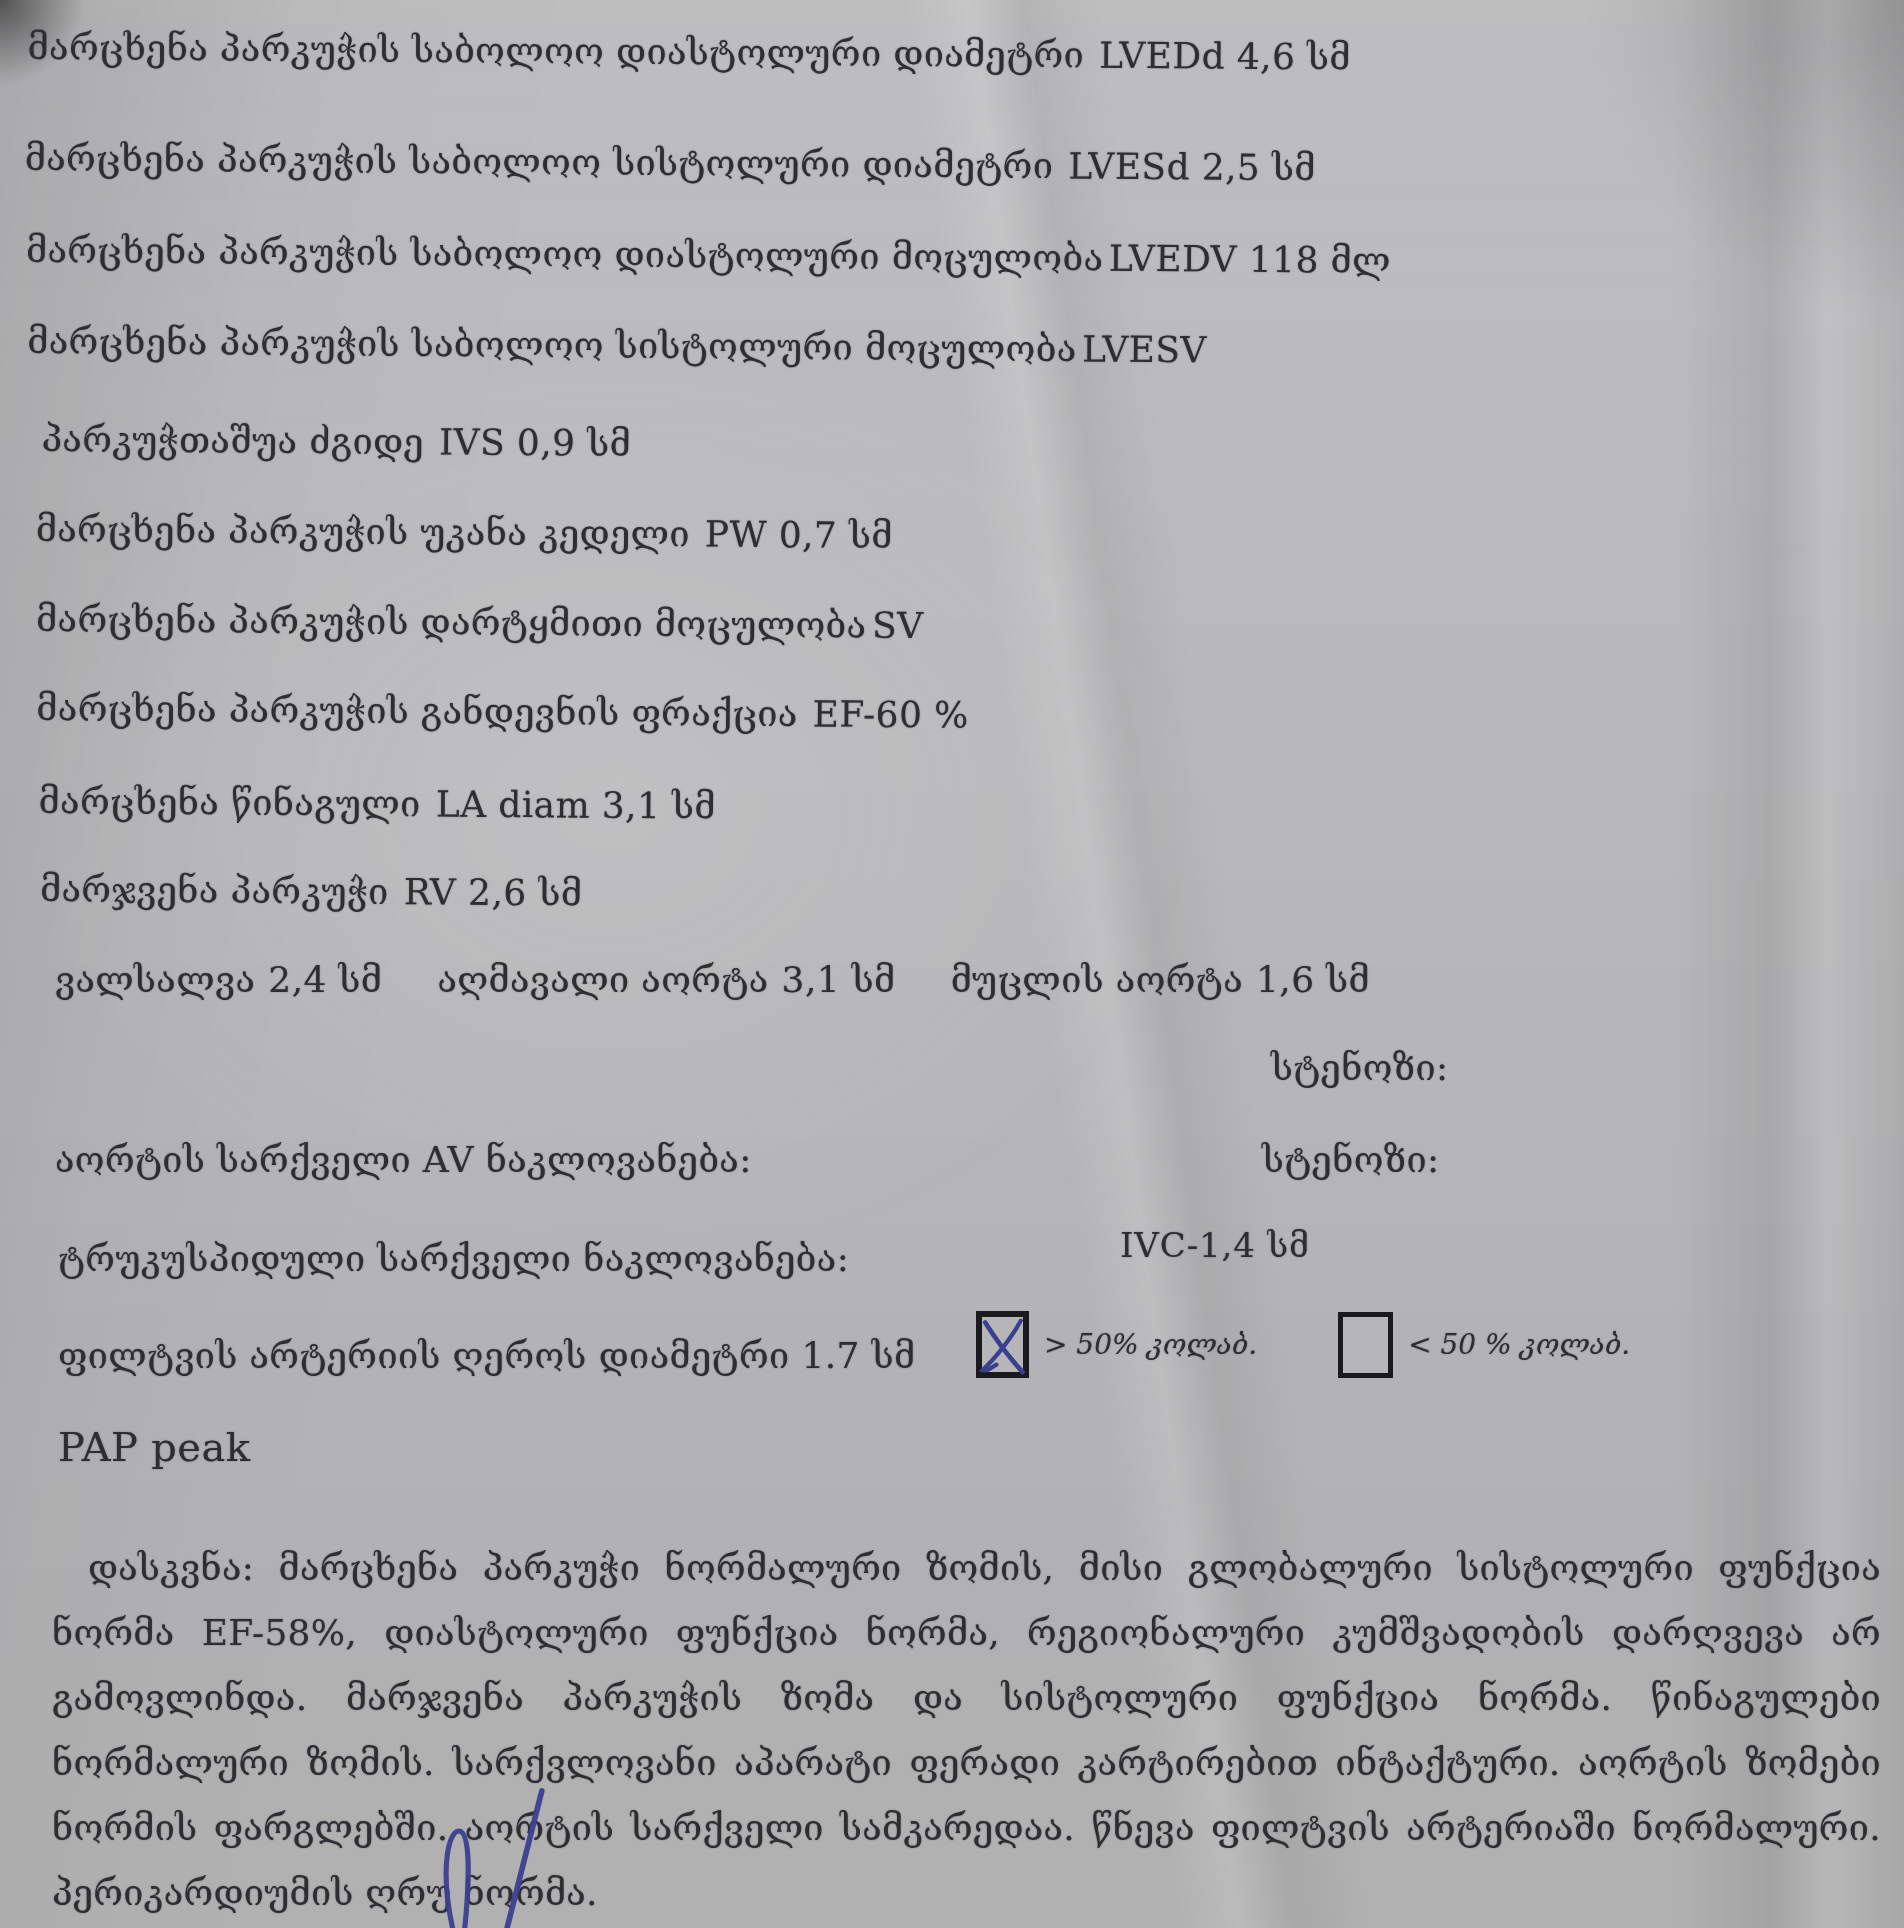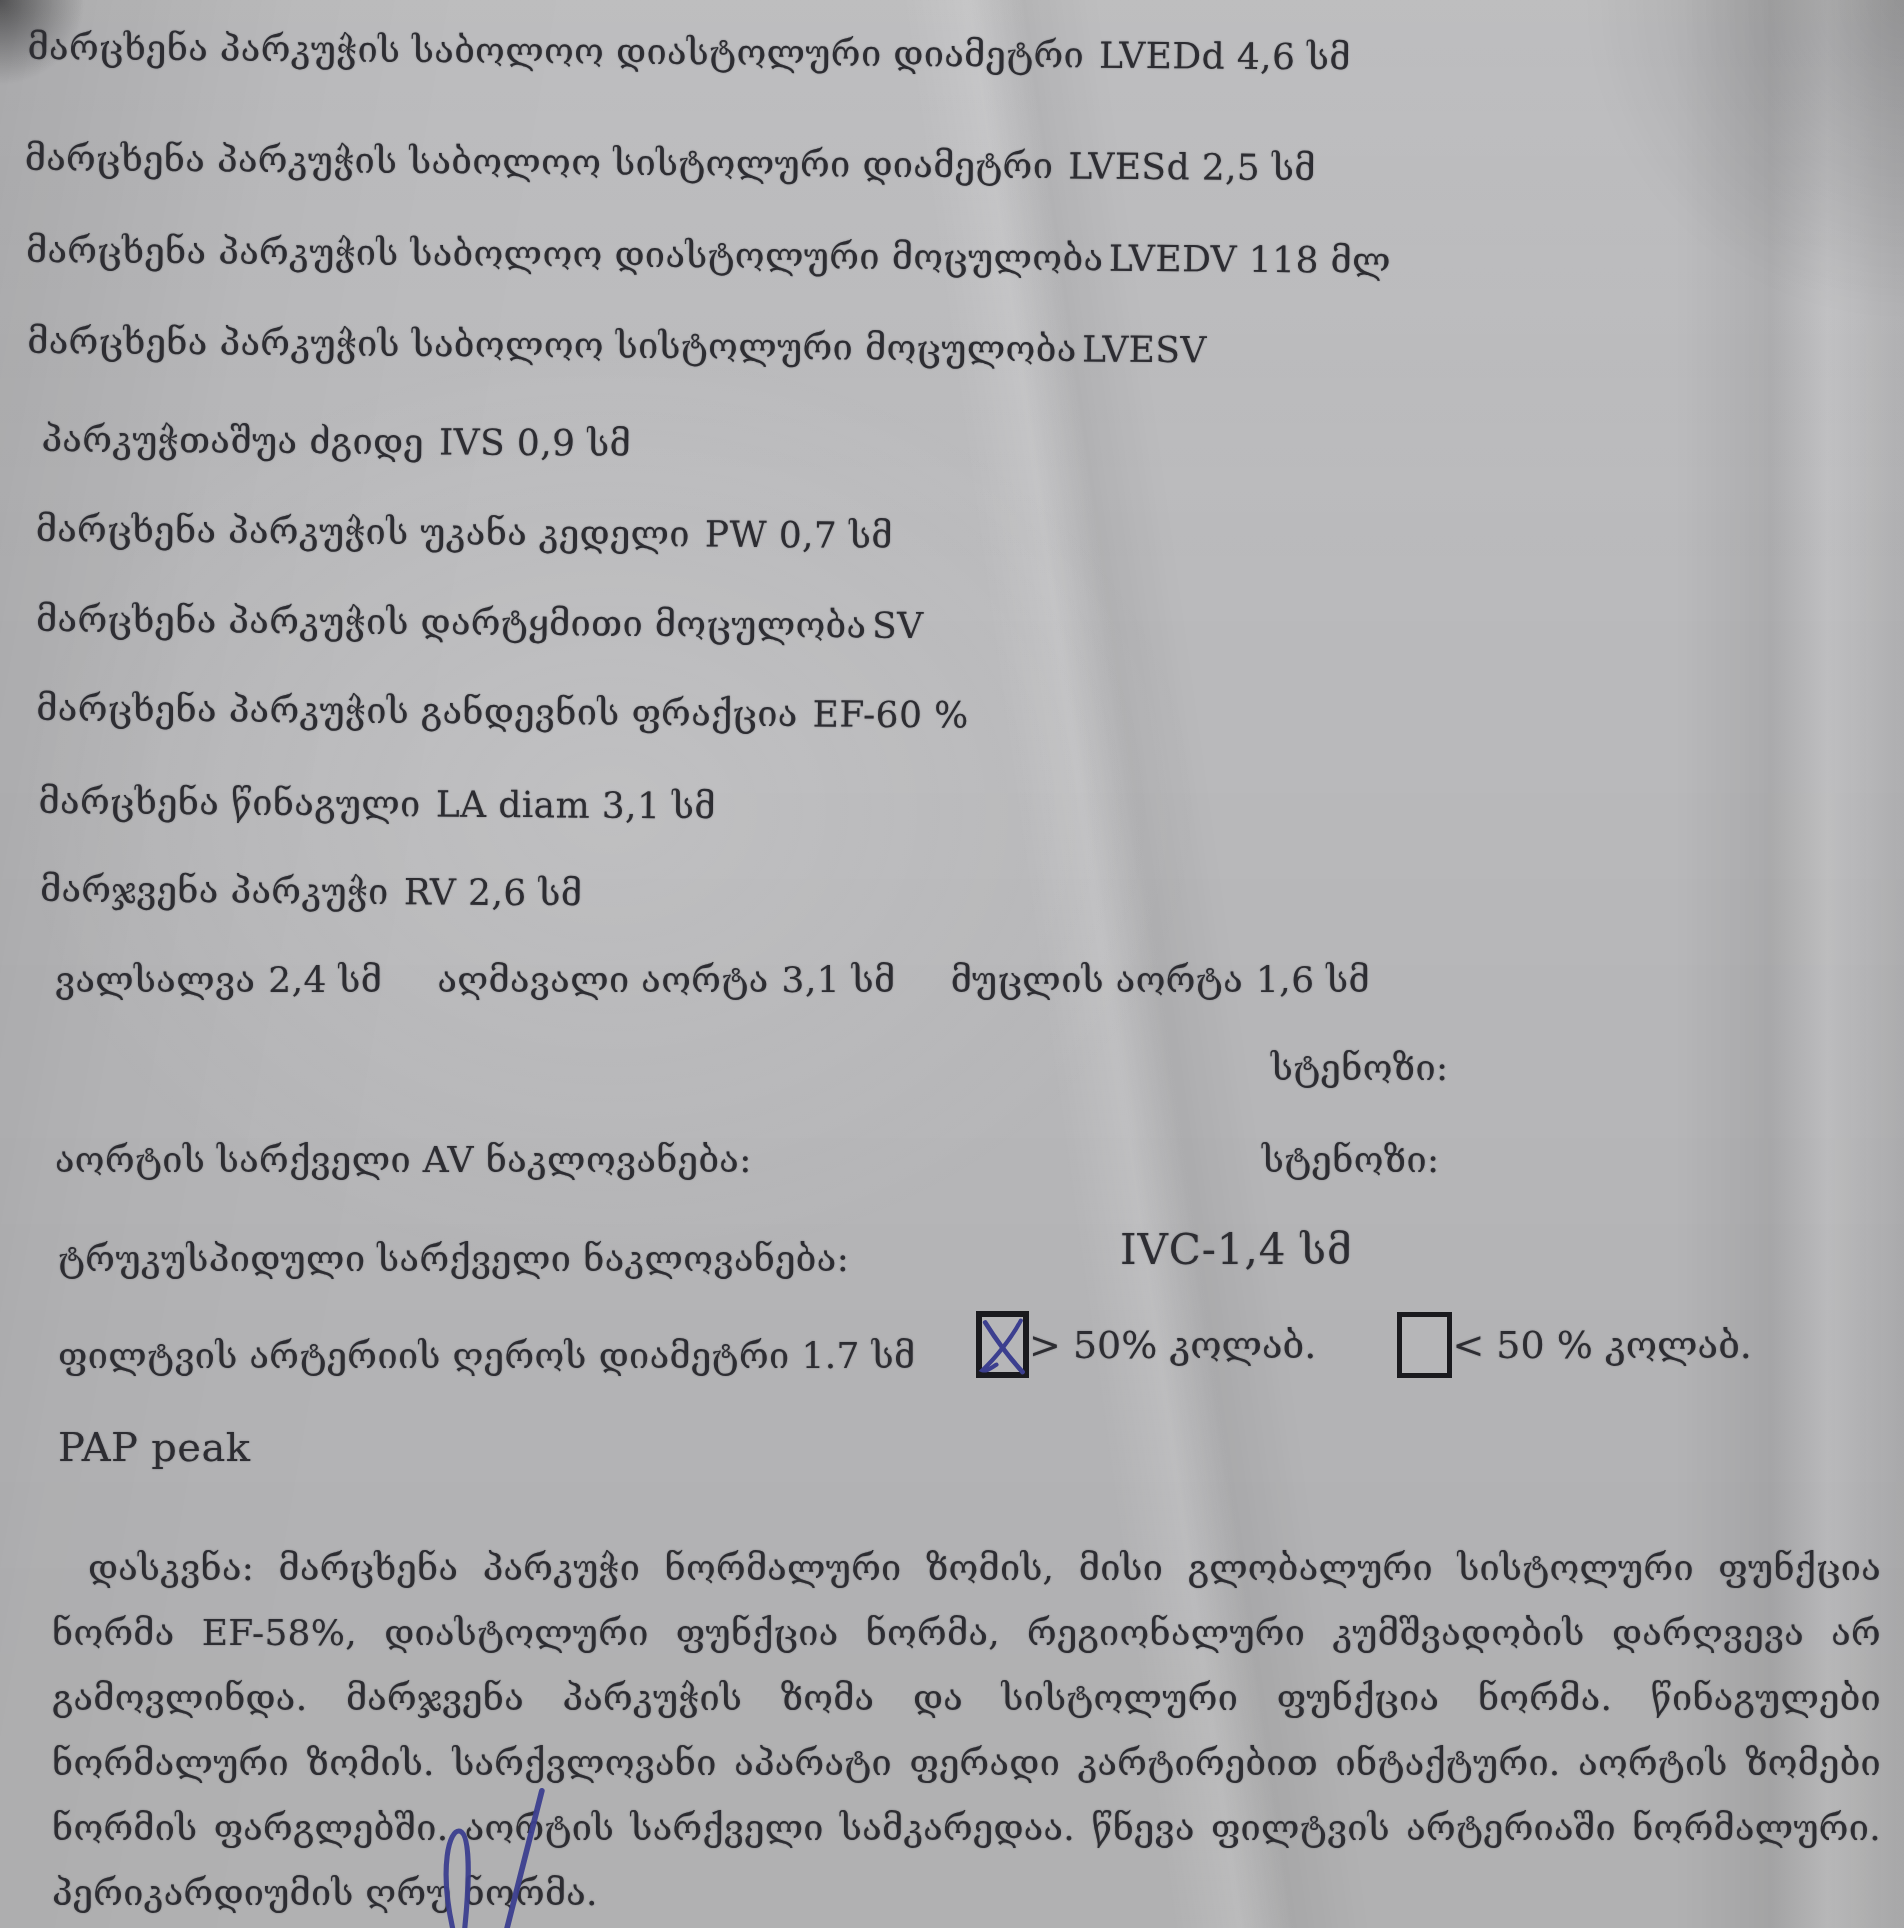--- a/index.html
+++ b/index.html
@@ -18,28 +18,28 @@
     font-family:"DejaVu Serif","DejaVu Sans",serif;
     color:#2d2d32;
   }
   .row{position:absolute;white-space:nowrap;font-size:36px;letter-spacing:0.4px;
        text-shadow:0 0 1.5px rgba(45,45,52,0.55);}
   .lbl{}
   .val{margin-left:15px;}
   .val.tight{margin-left:5.6px;}
   #meas-block{position:absolute;left:0;top:0;width:1905px;transform:rotate(0.45deg);transform-origin:0 0;}
   .stenosis{position:absolute;left:1215px;}
-  .ivc{font-size:42px;letter-spacing:0.9px;text-align:right;}
+  .ivc{font-size:34px;letter-spacing:0.9px;text-align:right;}
   .pap{font-size:40px;}
   #checkbox-row{position:absolute;left:976px;top:1311px;display:flex;align-items:center;}
   .cb{display:inline-block;width:41px;height:55px;border:6.6px solid #1a1a1e;position:relative;
       background:rgba(255,255,255,0.05);}
   .cb svg{position:absolute;left:-8.5px;top:-6.6px;overflow:visible;}
   .cb2{width:45px;height:56px;border-width:5.6px;margin-left:81px;}
-  .cb-label{font-size:38px;text-shadow:0 0 1.5px rgba(45,45,52,0.5);white-space:nowrap;}
+  .cb-label{font-size:28px;margin-left:15px;text-shadow:0 0 1.5px rgba(45,45,52,0.5);white-space:nowrap;font-style:italic;}
   #conclusion{position:absolute;left:52px;top:1499px;width:1829px;font-size:36px;line-height:65px;
       text-align:justify;text-indent:36px;letter-spacing:0.3px;
       text-shadow:0 0 1.5px rgba(45,45,52,0.55);}
   #signature{position:absolute;left:347px;top:1787px;overflow:visible;}
   .aorta-item{margin-right:55px;}
   .aorta-item .val{margin-left:13px;}
 </style>
 </head>
 <body>
 

